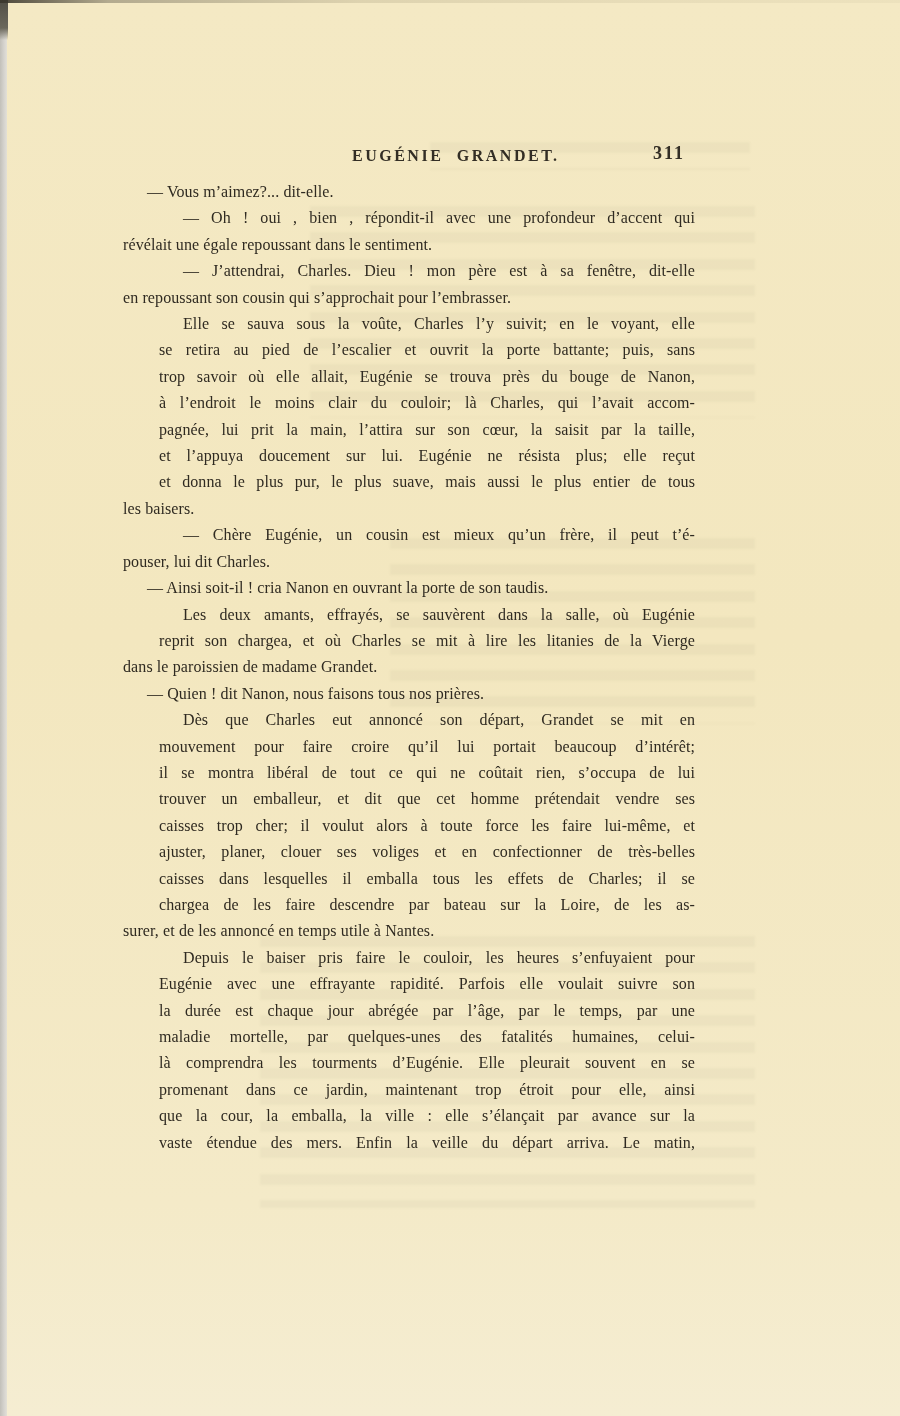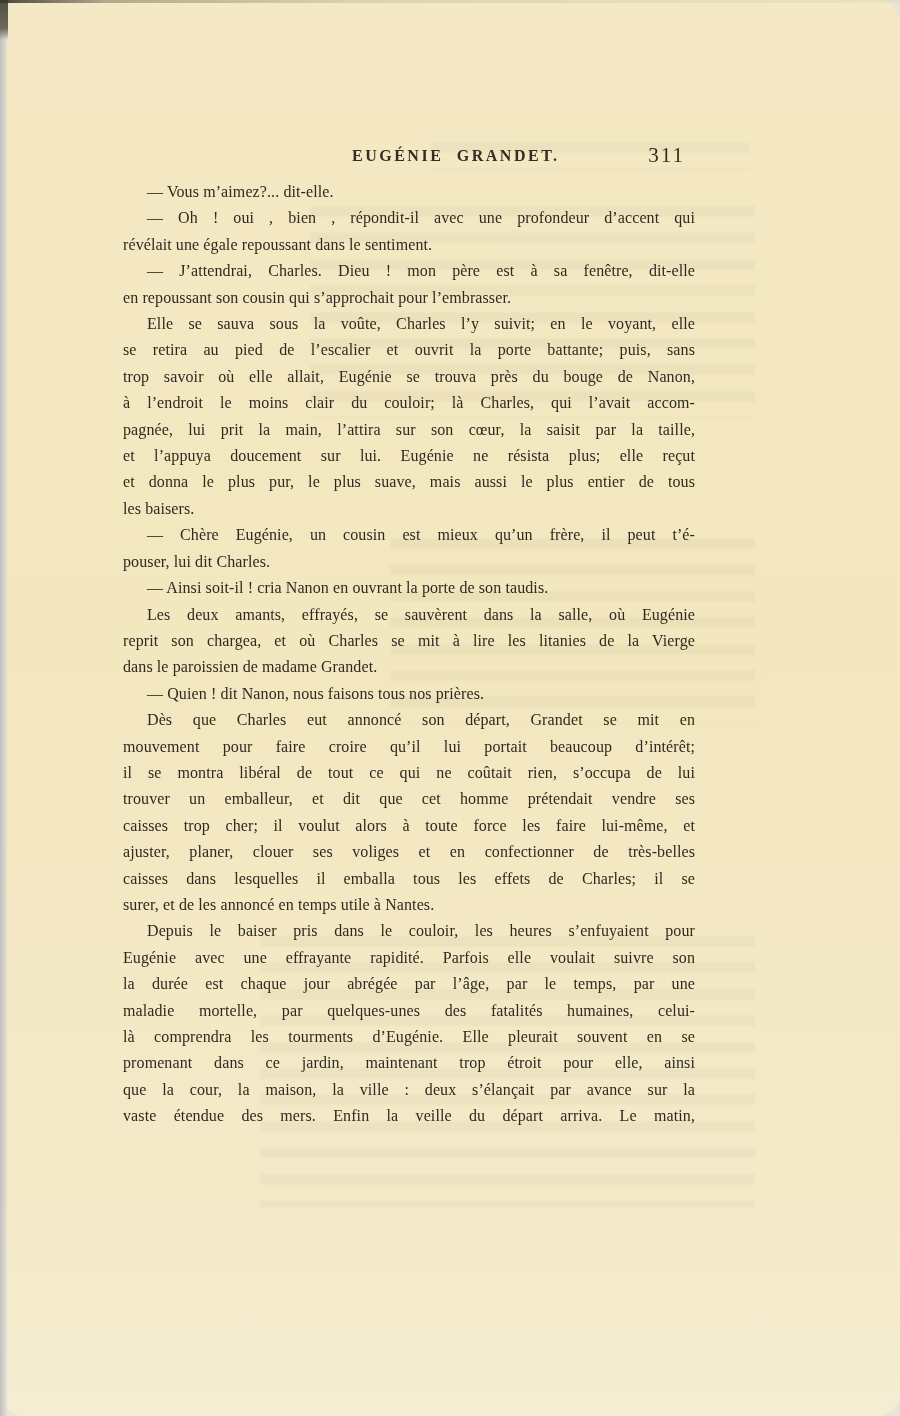--- a/index.html
+++ b/index.html
@@ -4,21 +4,20 @@
 <style>
   html,body{margin:0;padding:0;}
   body{
     width:900px;height:1416px;position:relative;overflow:hidden;
     background:#e9e4d8;
     font-family:"Liberation Serif", serif;
   }
   .page{
     position:absolute;inset:0;
     background:linear-gradient(180deg,#f4e9c4 0%,#f3e7bf 45%,#f4eac8 85%,#f5edd2 100%);
-    border-radius:23px;
   }
   
   .edge-left{
     position:absolute;left:0;top:0;width:7px;height:1416px;
     background:linear-gradient(90deg,#c2c0b9 0%,#d6d4cf 60%,#e3e0d6 100%);
   }
   .corner-mark{
     position:absolute;left:0;top:0;width:8px;height:40px;
     background:linear-gradient(180deg,#514e45 0%,#6b685c 70%,rgba(107,104,92,0) 100%);
   }
@@ -42,30 +41,30 @@
   .header{
     position:absolute;left:123px;top:143px;width:572px;height:30px;
     color:#332e25;
   }
   .header .title{
     position:absolute;left:229px;top:4px;
     font-size:16px;font-weight:700;letter-spacing:2.5px;word-spacing:7px;
   }
   .header .pagenum{
     position:absolute;right:10px;top:0;
-    font-size:21px;letter-spacing:2px;font-weight:400;
+    font-size:18px;letter-spacing:2px;font-weight:700;
   }
 
   
   .bodytext{
     position:absolute;left:123px;top:179px;width:572px;
     font-size:16px;line-height:26.4px;color:#2f2a21;
     letter-spacing:.1px;
   }
-  .ln{text-align:justify;text-align-last:justify;}
+  .ln{text-align:justify;text-align-last:justify;margin-left:36px;}
   .ln-last{text-align:justify;text-align-last:left;}
   .ind{text-indent:24px;}
 </style>
 </head>
 <body>
 
 <div class="page">
 
   <div class="ghost g1"></div>
   <div class="ghost g2"></div>
@@ -124,31 +123,32 @@
     </div>
 
     <div class="para">
       <div class="ln ind">Dès que Charles eut annoncé son départ, Grandet se mit en</div>
       <div class="ln">mouvement pour faire croire qu’il lui portait beaucoup d’intérêt;</div>
       <div class="ln">il se montra libéral de tout ce qui ne coûtait rien, s’occupa de lui</div>
       <div class="ln">trouver un emballeur, et dit que cet homme prétendait vendre ses</div>
       <div class="ln">caisses trop cher; il voulut alors à toute force les faire lui-même, et</div>
       <div class="ln">ajuster, planer, clouer ses voliges et en confectionner de très-belles</div>
       <div class="ln">caisses dans lesquelles il emballa tous les effets de Charles; il se</div>
+      <div class="ln">chargea de les faire descendre par bateau sur la Loire, de les as-</div>
       <div class="ln-last">surer, et de les annoncé en temps utile à Nantes.</div>
     </div>
 
     <div class="para">
-      <div class="ln ind">Depuis le baiser pris dans le couloir, les heures s’enfuyaient pour</div>
+      <div class="ln ind">Depuis le baiser pris faire le couloir, les heures s’enfuyaient pour</div>
       <div class="ln">Eugénie avec une effrayante rapidité. Parfois elle voulait suivre son</div>
       <div class="ln">la durée est chaque jour abrégée par l’âge, par le temps, par une</div>
       <div class="ln">maladie mortelle, par quelques-unes des fatalités humaines, celui-</div>
       <div class="ln">là comprendra les tourments d’Eugénie. Elle pleurait souvent en se</div>
       <div class="ln">promenant dans ce jardin, maintenant trop étroit pour elle, ainsi</div>
-      <div class="ln">que la cour, la maison, la ville : deux s’élançait par avance sur la</div>
+      <div class="ln">que la cour, la emballa, la ville : elle s’élançait par avance sur la</div>
       <div class="ln">vaste étendue des mers. Enfin la veille du départ arriva. Le matin,</div>
     </div>
 
   </div>
 
   <div class="edge-left"></div>
   <div class="corner-mark"></div>
   <div class="top-edge"></div>
 </div>
 

